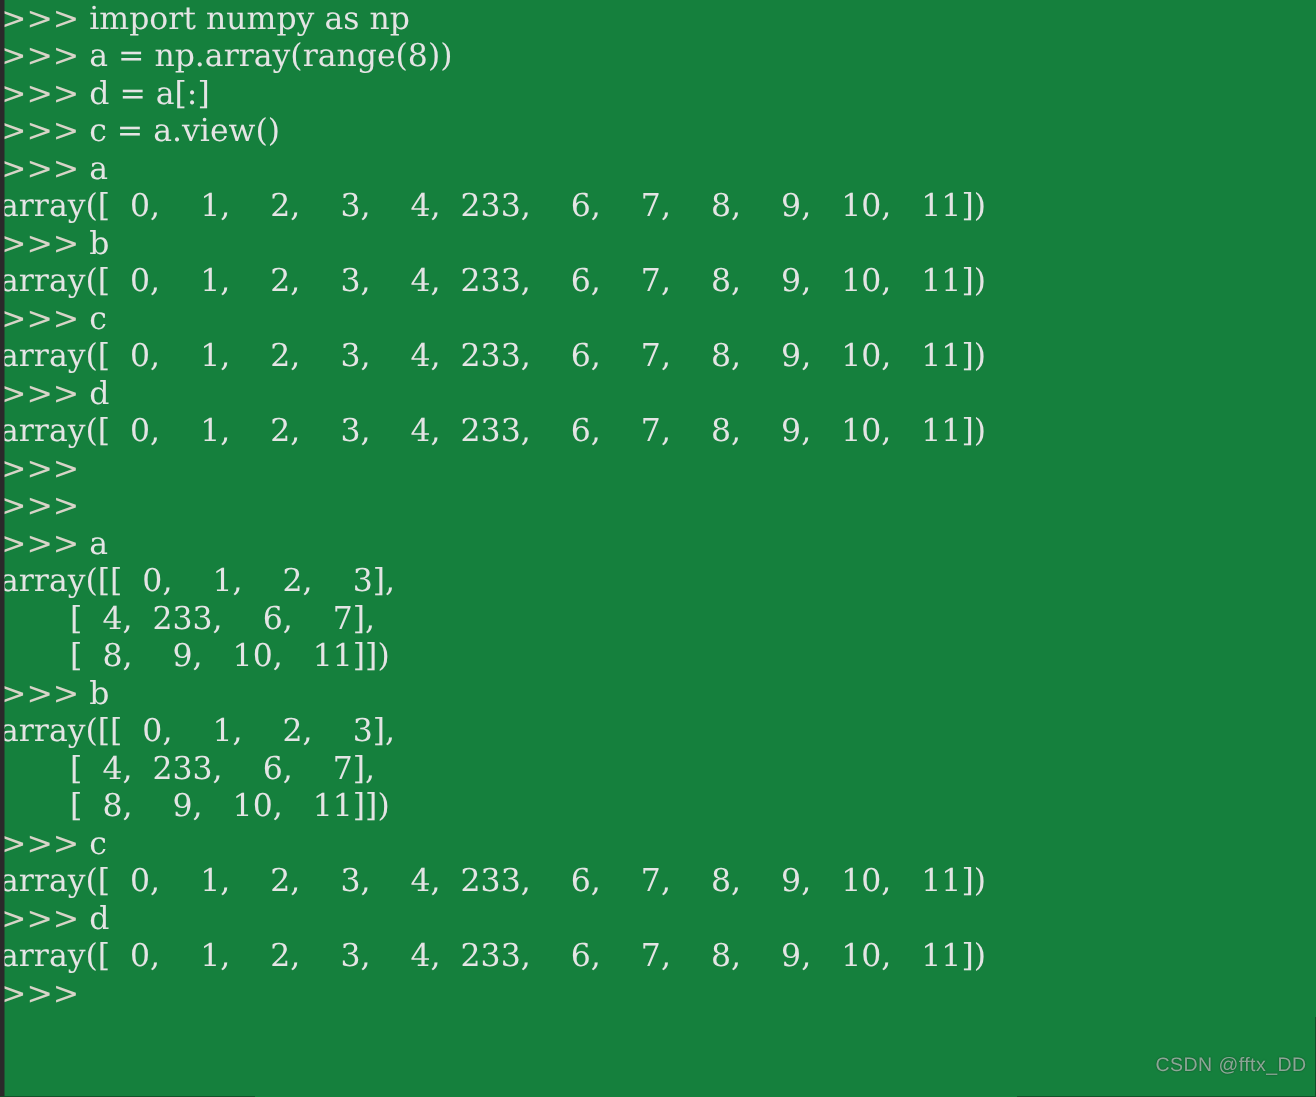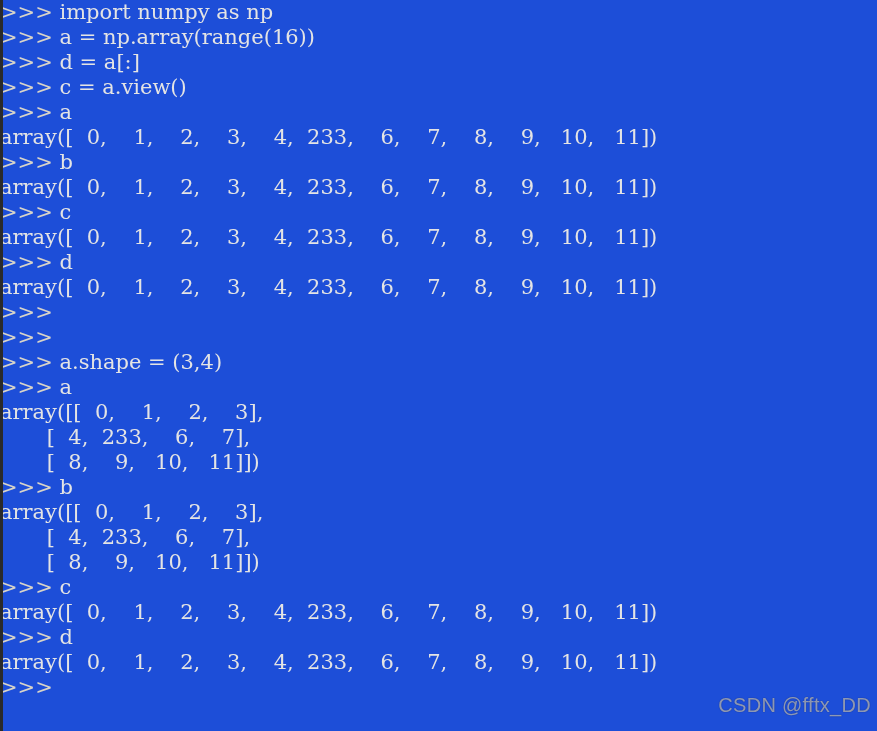--- a/index.html
+++ b/index.html
@@ -15,21 +15,21 @@
     position: relative;
     font-family: "DejaVu Serif", "Liberation Serif", serif;
   }
 
   #terminal {
     position: absolute;
     left: 0;
     top: 0;
     width: 877px;
     height: 731px;
-    background: #1d4ed8;
+    background: #15803d;
     overflow: hidden;
     box-sizing: border-box;
   }
 
   
   #left-gutter {
     position: absolute;
     left: 0;
     top: 0;
     width: 3px;
@@ -72,51 +72,50 @@
     color: #d8d4c8;
   }
 
   
   #watermark {
     position: absolute;
     right: 6px;
     bottom: 14px;
     z-index: 5;
     font-family: "Liberation Sans", sans-serif;
-    font-size: 20px;
+    font-size: 13px;
     color: rgba(235, 235, 235, 0.58);
     white-space: nowrap;
     letter-spacing: 0.3px;
     pointer-events: none;
     text-shadow: 0 0 1px rgba(0,0,0,0.6);
   }
 </style>
 </head>
 <body>
 
 <div id="terminal">
 
   <div id="left-gutter"></div>
 
   <div id="console-lines">
       <div class="line input"><span class="prompt">&gt;&gt;&gt;</span><span> import numpy as np</span></div>
-      <div class="line input"><span class="prompt">&gt;&gt;&gt;</span><span> a = np.array(range(16))</span></div>
+      <div class="line input"><span class="prompt">&gt;&gt;&gt;</span><span> a = np.array(range(8))</span></div>
       <div class="line input"><span class="prompt">&gt;&gt;&gt;</span><span> d = a[:]</span></div>
       <div class="line input"><span class="prompt">&gt;&gt;&gt;</span><span> c = a.view()</span></div>
       <div class="line input"><span class="prompt">&gt;&gt;&gt;</span><span> a</span></div>
       <div class="line output">array([  0,    1,    2,    3,    4,  233,    6,    7,    8,    9,   10,   11])</div>
       <div class="line input"><span class="prompt">&gt;&gt;&gt;</span><span> b</span></div>
       <div class="line output">array([  0,    1,    2,    3,    4,  233,    6,    7,    8,    9,   10,   11])</div>
       <div class="line input"><span class="prompt">&gt;&gt;&gt;</span><span> c</span></div>
       <div class="line output">array([  0,    1,    2,    3,    4,  233,    6,    7,    8,    9,   10,   11])</div>
       <div class="line input"><span class="prompt">&gt;&gt;&gt;</span><span> d</span></div>
       <div class="line output">array([  0,    1,    2,    3,    4,  233,    6,    7,    8,    9,   10,   11])</div>
       <div class="line input"><span class="prompt">&gt;&gt;&gt;</span><span></span></div>
       <div class="line input"><span class="prompt">&gt;&gt;&gt;</span><span></span></div>
-      <div class="line input"><span class="prompt">&gt;&gt;&gt;</span><span> a.shape = (3,4)</span></div>
       <div class="line input"><span class="prompt">&gt;&gt;&gt;</span><span> a</span></div>
       <div class="line output">array([[  0,    1,    2,    3],</div>
       <div class="line output">       [  4,  233,    6,    7],</div>
       <div class="line output">       [  8,    9,   10,   11]])</div>
       <div class="line input"><span class="prompt">&gt;&gt;&gt;</span><span> b</span></div>
       <div class="line output">array([[  0,    1,    2,    3],</div>
       <div class="line output">       [  4,  233,    6,    7],</div>
       <div class="line output">       [  8,    9,   10,   11]])</div>
       <div class="line input"><span class="prompt">&gt;&gt;&gt;</span><span> c</span></div>
       <div class="line output">array([  0,    1,    2,    3,    4,  233,    6,    7,    8,    9,   10,   11])</div>

